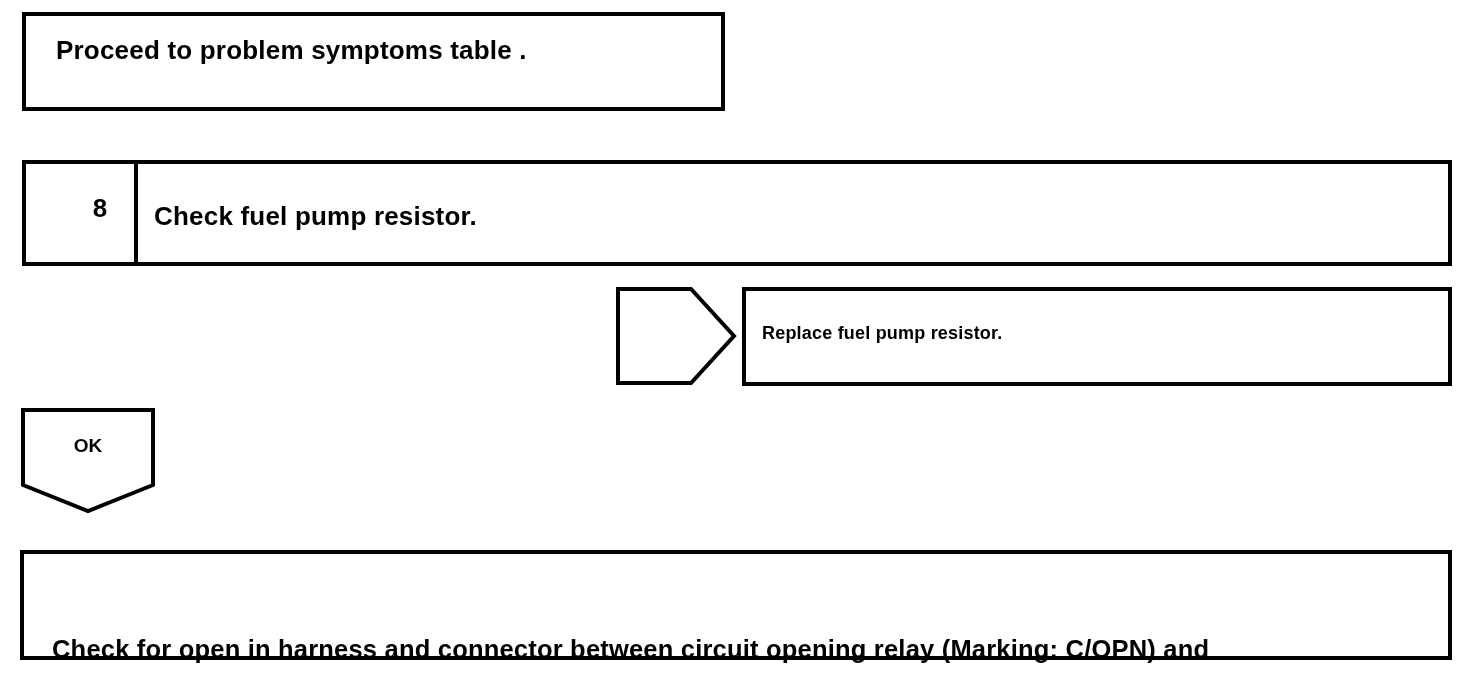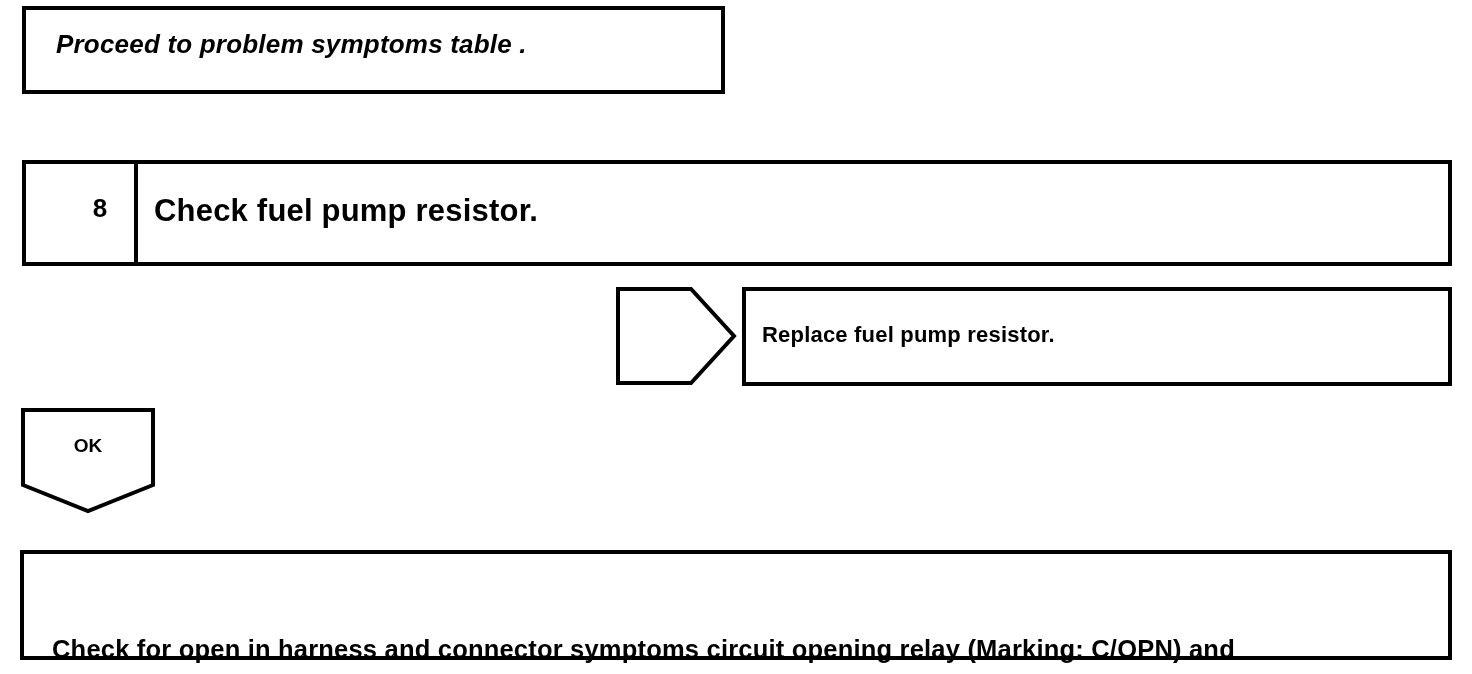--- a/index.html
+++ b/index.html
@@ -31,24 +31,23 @@
     position: absolute;
     font-weight: bold;
     letter-spacing: 0.2px;
     white-space: pre;
     line-height: 1.12;
   }
 
   
   #proceed-box {
     left: 22px;
-    top: 6px;
+    top: 12px;
     width: 703px;
-    height: 88px;
-    font-style: italic;
+    height: 99px;
   }
   #proceed-text {
     left: 30px;
     top: 20px;
     font-size: 26px;
   }
 
   
   #step-box {
     left: 22px;
@@ -66,22 +65,22 @@
   }
   #step-number {
     left: 40px;
     top: 30px;
     font-size: 26px;
     width: 68px;
     text-align: center;
   }
   #step-title {
     left: 128px;
-    top: 30px;
-    font-size: 31px;
+    top: 38px;
+    font-size: 26px;
   }
 
   
   #ng-arrow {
     position: absolute;
     left: 615px;
     top: 286px;
     width: 122px;
     height: 100px;
   }
@@ -100,21 +99,21 @@
   }
   #ng-result-box {
     left: 742px;
     top: 287px;
     width: 710px;
     height: 99px;
   }
   #ng-result-text {
     left: 16px;
     top: 32px;
-    font-size: 22px;
+    font-size: 18px;
   }
 
   
   #ok-arrow {
     position: absolute;
     left: 20px;
     top: 407px;
     width: 136px;
     height: 107px;
   }
@@ -174,18 +173,18 @@
 
   <div id="ok-arrow">
     <svg width="136" height="107" viewBox="0 0 136 107" xmlns="http://www.w3.org/2000/svg">
       <polygon points="3,3 133,3 133,78 68,104 3,78" fill="#ffffff" stroke="#000000" stroke-width="4" stroke-linejoin="miter"></polygon>
     </svg>
   </div>
   <div id="ok-label">OK</div>
 
   <div class="box" id="final-box">
     <div class="box-text" id="final-text">
-      <span class="final-line">Check for open in harness and connector symptoms circuit opening relay (Marking: C/OPN) and</span>
+      <span class="final-line">Check for open in harness and connector between circuit opening relay (Marking: C/OPN) and</span>
       
     </div>
   </div>
 
 </div>
 
 </body></html>

